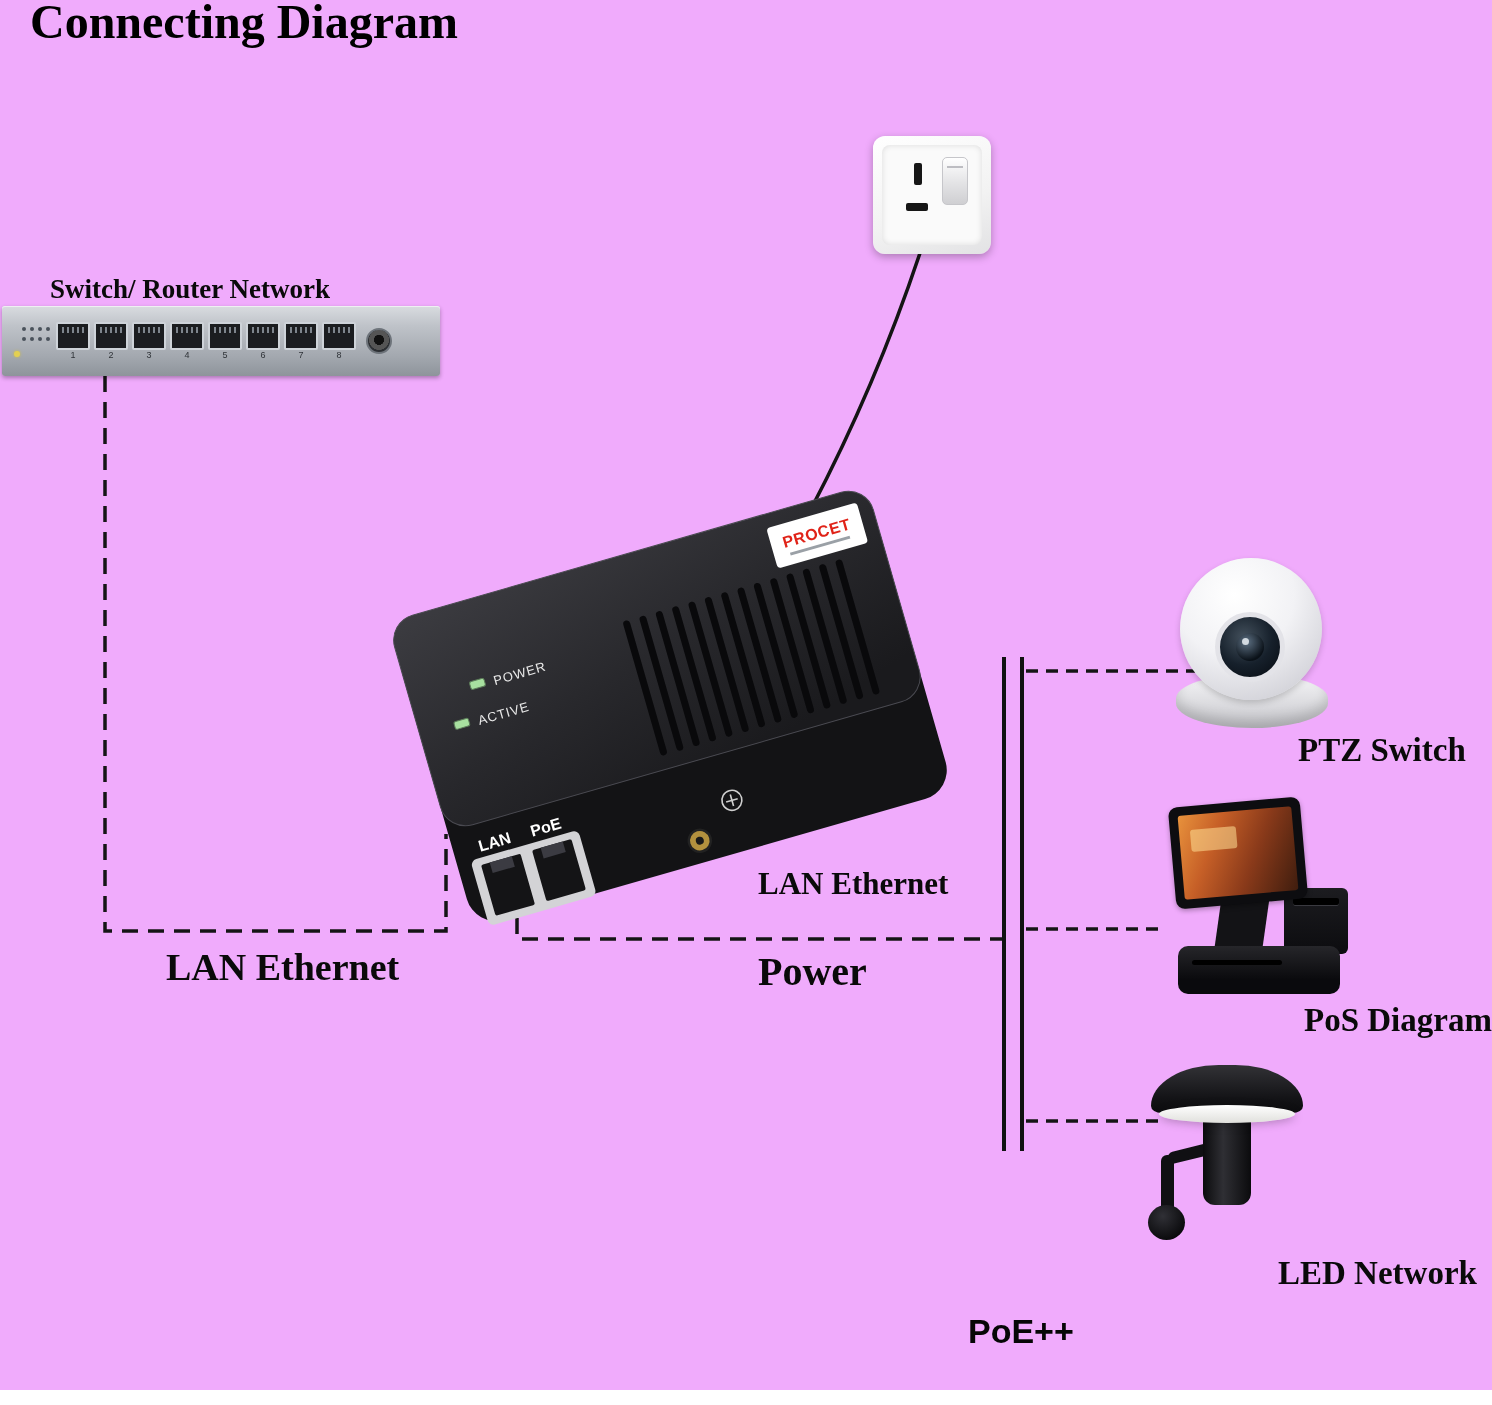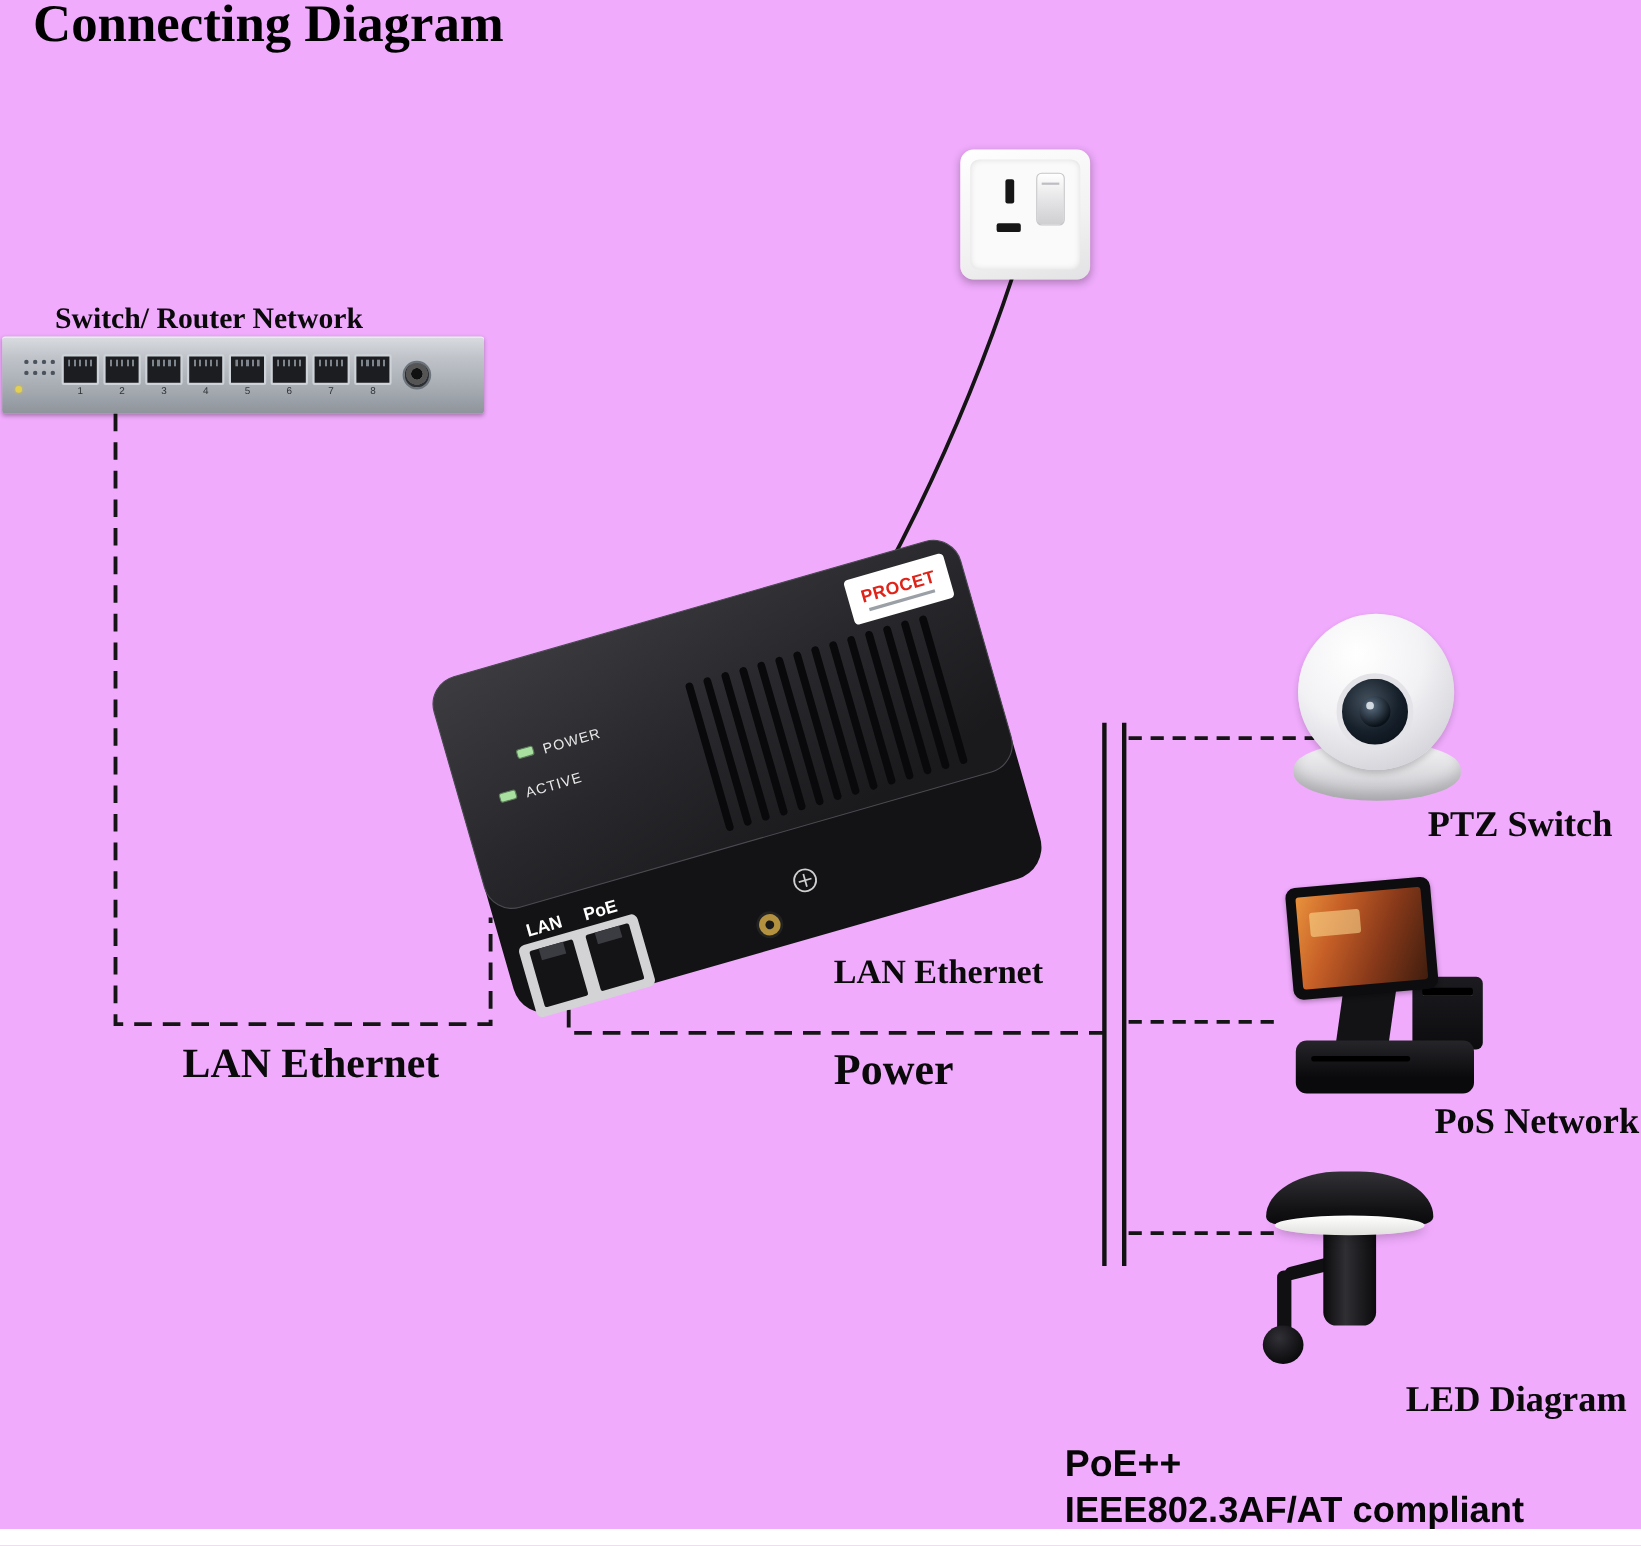--- a/index.html
+++ b/index.html
@@ -283,19 +283,18 @@
     <div class="lamp-base"></div>
     <div class="lamp-body"></div>
     <div class="lamp-cap"></div>
     <div class="lamp-diffuser"></div>
   </div>
 
   <div class="lbl lan-left">LAN Ethernet</div>
   <div class="lbl lan-right">LAN Ethernet</div>
   <div class="lbl power">Power</div>
   <div class="lbl cam-label">PTZ Switch</div>
-  <div class="lbl pos-label">PoS Network</div>
-  <div class="lbl led-label">LED Diagram</div>
+  <div class="lbl pos-label">PoS Diagram</div>
+  <div class="lbl led-label">LED Network</div>
 
   <div class="footer-line footer1">PoE++</div>
-  <div class="footer-line footer2">IEEE802.3AF/AT compliant</div>
 
 </div>
 
 </body></html>

